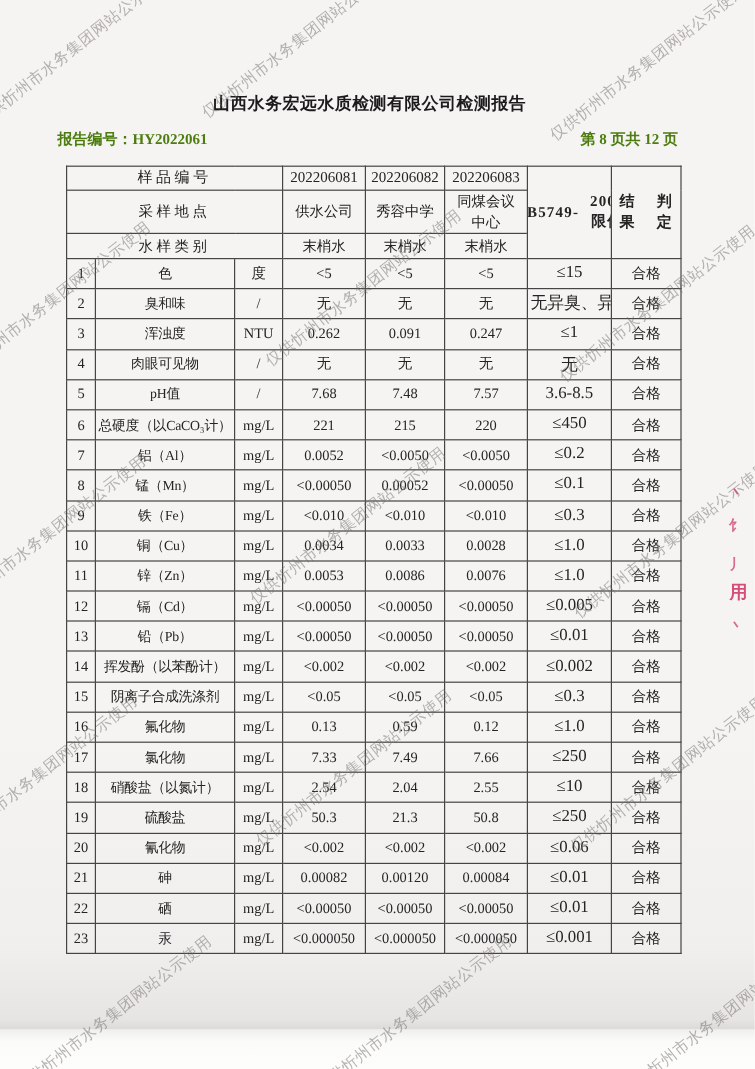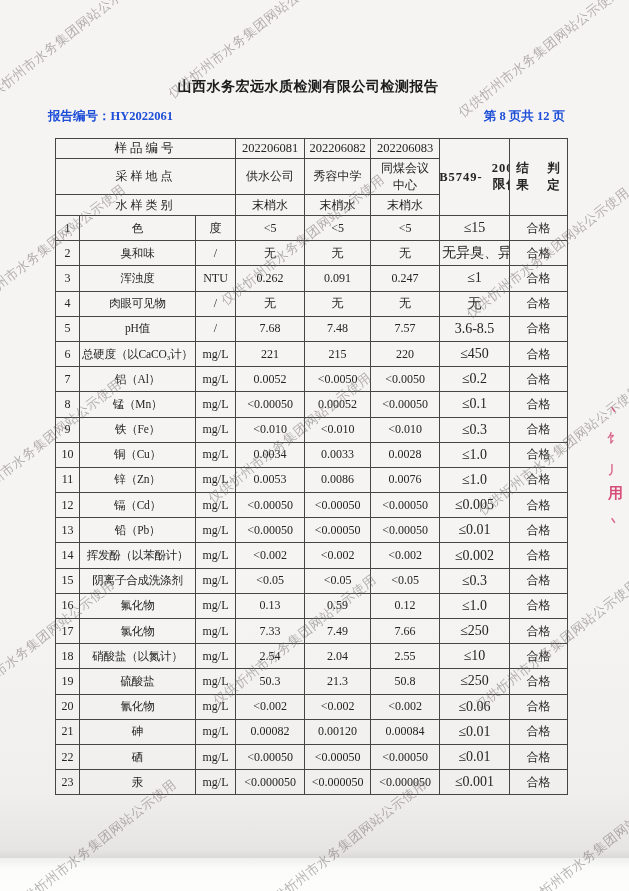--- a/index.html
+++ b/index.html
@@ -18,21 +18,21 @@
     background:linear-gradient(180deg,#efefee 0%,#fbfbfa 30%,#fdfdfc 100%);
   }
   .title {
     position:absolute; left:48px; top:78px; width:520px;
     text-align:center; font-size:14px; font-weight:700; letter-spacing:0.5px;
     font-family:"Liberation Sans","DejaVu Sans",sans-serif; color:#1b1b1b;
   }
   .meta-line {
     position:absolute; left:48px; top:108px; width:517px;
     display:flex; justify-content:space-between;
-    font-size:12.5px; font-weight:700; color:#1d4ed8;
+    font-size:12.5px; font-weight:700; color:#4d7c0f;
   }
   table.report {
     position:absolute; left:55px; top:138px;
     border-collapse:collapse; table-layout:fixed; width:512px;
     font-size:12px; color:#242424;
   }
   table.report td {
     border:1px solid #454545; text-align:center; vertical-align:middle;
     padding:0 2px; overflow:hidden;
   }

